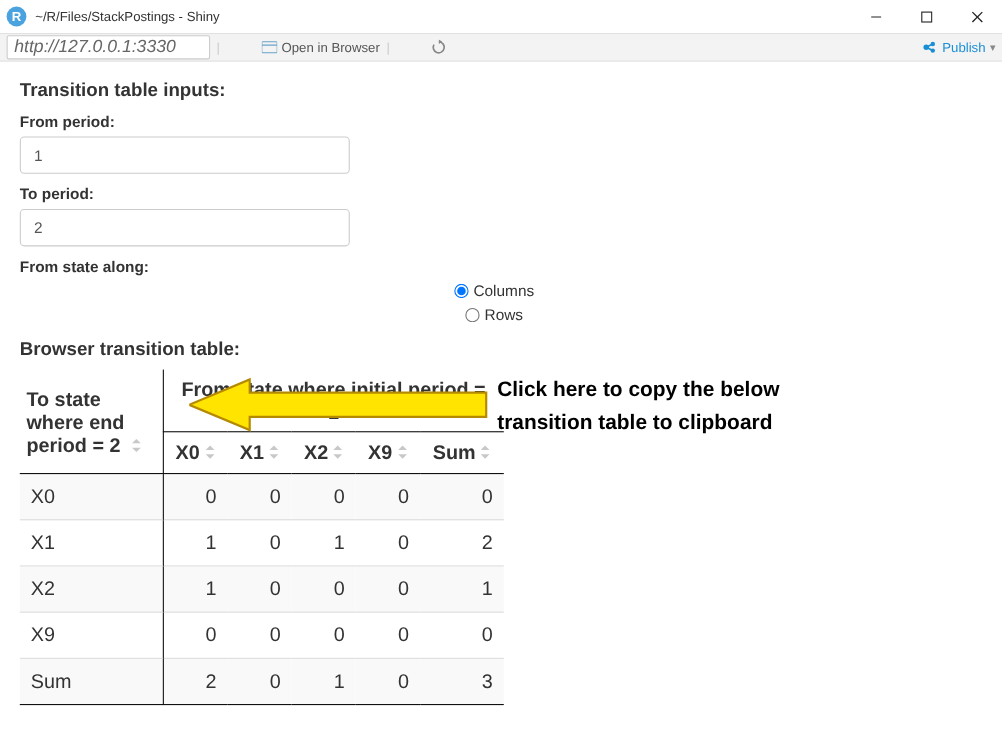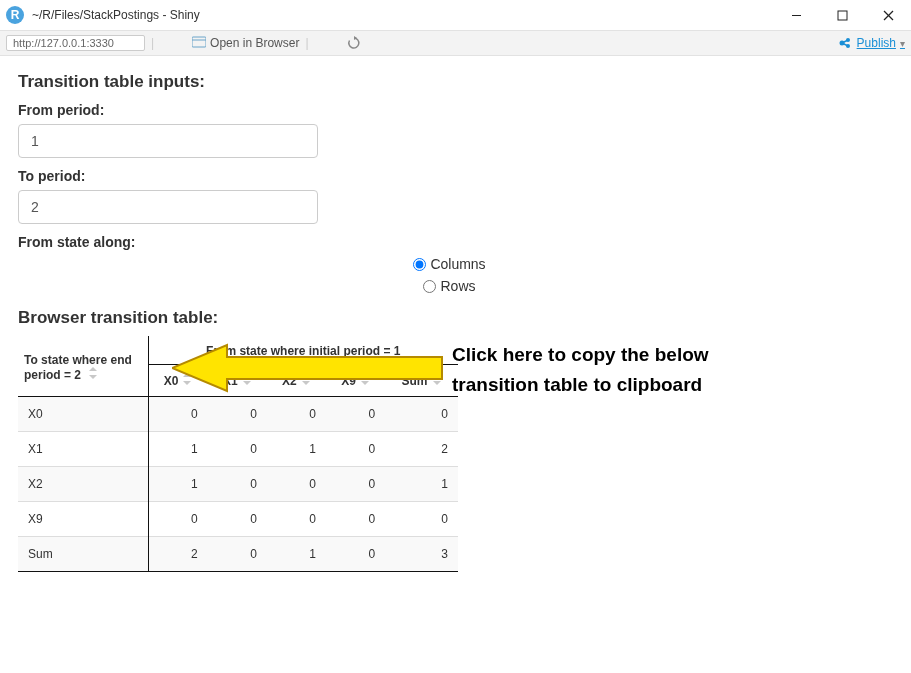--- a/index.html
+++ b/index.html
@@ -52,26 +52,27 @@
       font-size: 12px;
       color: #555;
       gap: 6px;
     }
     .addr {
       background: #fff;
       border: 1px solid #ccc;
       border-radius: 2px;
       padding: 1px 30px 1px 6px;
       color: #666;
-      font-size: 11px;
+      font-size: 16px;
+      font-style: italic;
     }
     .sep { color: #ccc; }
-    .tb-icon { display: inline-flex; align-items: flex-start; gap: 4px; color: #555; padding-left: 32px; }
+    .tb-icon { display: inline-flex; align-items: center; gap: 4px; color: #555; padding-left: 32px; }
     .spacer { flex: 1; }
-    .publish { display: inline-flex; align-items: center; gap: 4px; color: #1a8fd6; text-decoration: underline; }
+    .publish { display: inline-flex; align-items: center; gap: 4px; color: #1a8fd6; }
     .publish .caret { color: #888; font-size: 10px; }
     
     .content { padding: 10px 18px; position: relative; }
     h3.heading { font-size: 17px; font-weight: bold; margin: 6px 0 10px; }
     .label { font-weight: bold; margin: 10px 0 6px; display: block; }
     .text-input {
       width: 300px;
       height: 34px;
       padding: 6px 12px;
       font-size: 14px;
@@ -93,21 +94,21 @@
       background: #fff;
       cursor: pointer;
       margin-top: 16px;
     }
     h3.output-heading { font-size: 17px; font-weight: bold; margin: 14px 0 8px; }
     
     .dt-container { width: 440px; }
     table.dt {
       border-collapse: collapse;
       width: 100%;
-      font-size: 12px;
+      font-size: 18px;
     }
     table.dt thead th {
       padding: 8px 10px;
       font-weight: bold;
       text-align: center;
       vertical-align: middle;
       position: relative;
     }
     .sort-arrows {
       display: inline-block;

